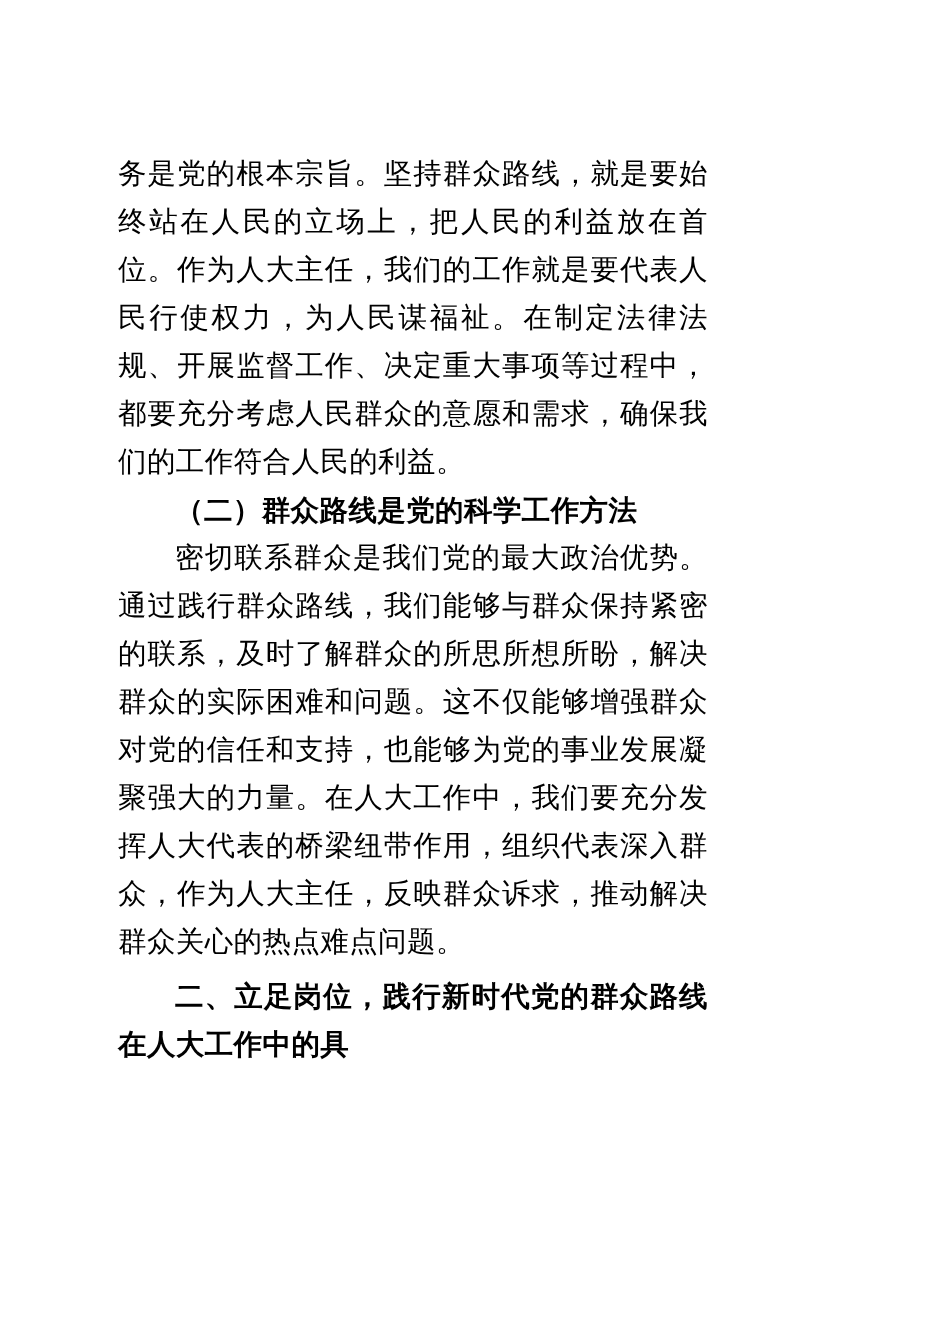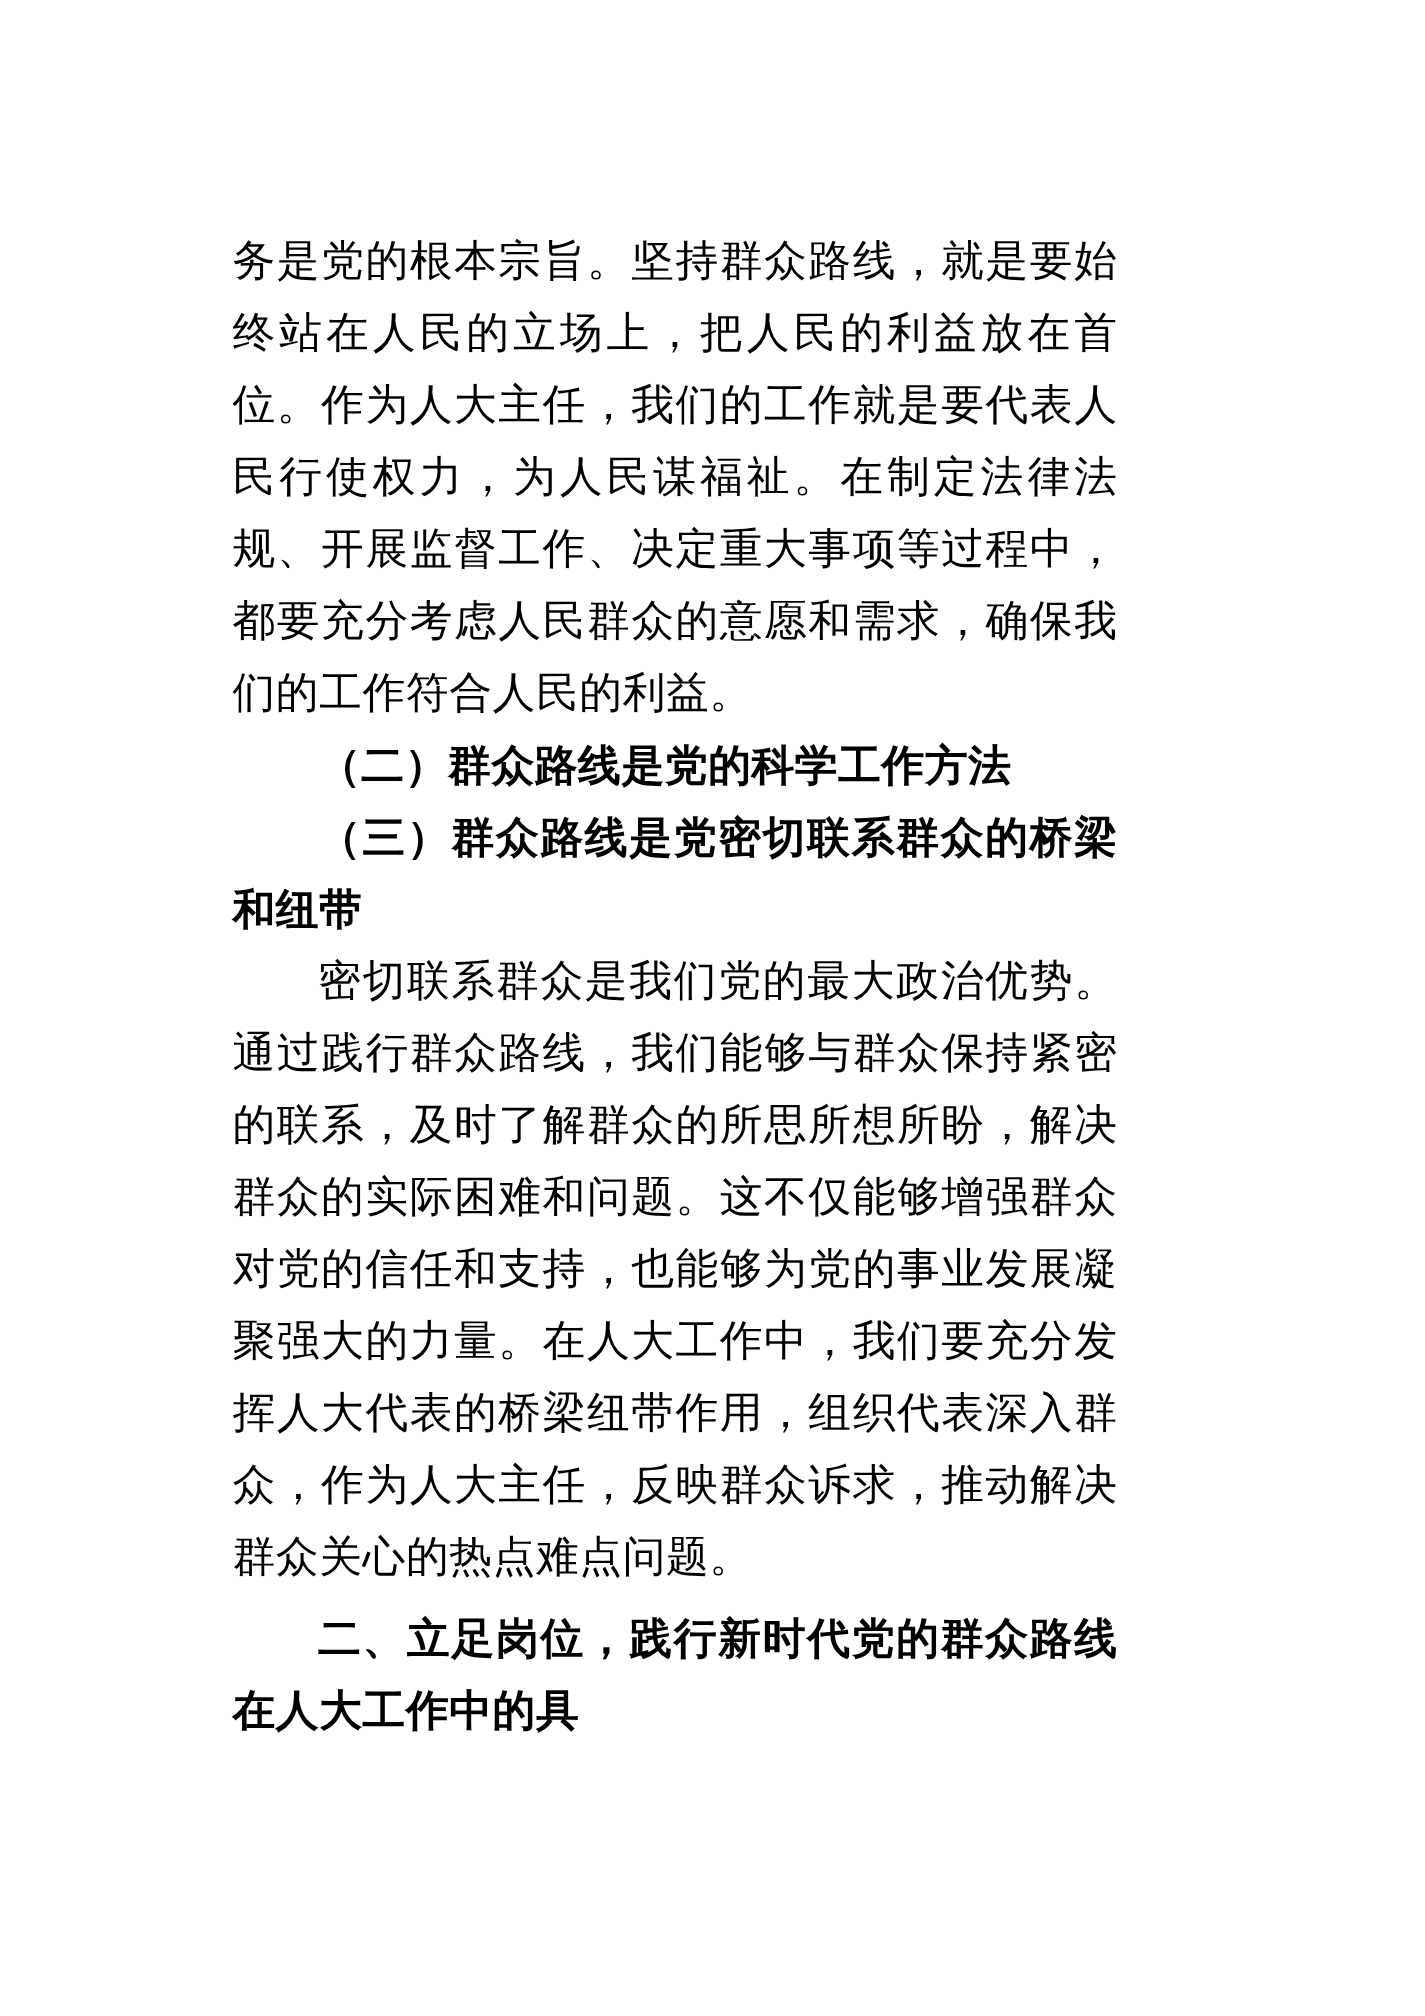--- a/index.html
+++ b/index.html
@@ -13,21 +13,20 @@
     font-family: "DejaVu Serif", "Liberation Serif", serif;
     color: #000000;
     overflow: hidden;
   }
   .page {
     position: relative;
     width: 826px;
     height: 1344px;
     box-sizing: border-box;
     padding: 150px 118px 60px 118px;
-    margin-left: 37px;
   }
   .doc-body {
     font-size: 28.5px;
     line-height: 1.685;
     text-align: justify;
     text-justify: inter-ideograph;
     letter-spacing: 0.4px;
   }
   p {
     margin: 0;
@@ -51,17 +50,16 @@
     margin-top: 6px;
   }
 </style>
 </head>
 <body>
 
 <div class="page">
   <div class="doc-body">
     <p class="para-cont">务是党的根本宗旨。坚持群众路线，就是要始终站在人民的立场上，把人民的利益放在首位。作为人大主任，我们的工作就是要代表人民行使权力，为人民谋福祉。在制定法律法规、开展监督工作、决定重大事项等过程中，都要充分考虑人民群众的意愿和需求，确保我们的工作符合人民的利益。</p>
     <p class="heading-2">（二）群众路线是党的科学工作方法</p>
-    <p class="heading-2">（三）群众路线是党密切联系群众的桥梁和纽带</p>
     <p class="para">密切联系群众是我们党的最大政治优势。通过践行群众路线，我们能够与群众保持紧密的联系，及时了解群众的所思所想所盼，解决群众的实际困难和问题。这不仅能够增强群众对党的信任和支持，也能够为党的事业发展凝聚强大的力量。在人大工作中，我们要充分发挥人大代表的桥梁纽带作用，组织代表深入群众，作为人大主任，反映群众诉求，推动解决群众关心的热点难点问题。</p>
     <p class="heading-1">二、立足岗位，践行新时代党的群众路线在人大工作中的具</p>
   </div>
 </div>
 
 </body></html>

